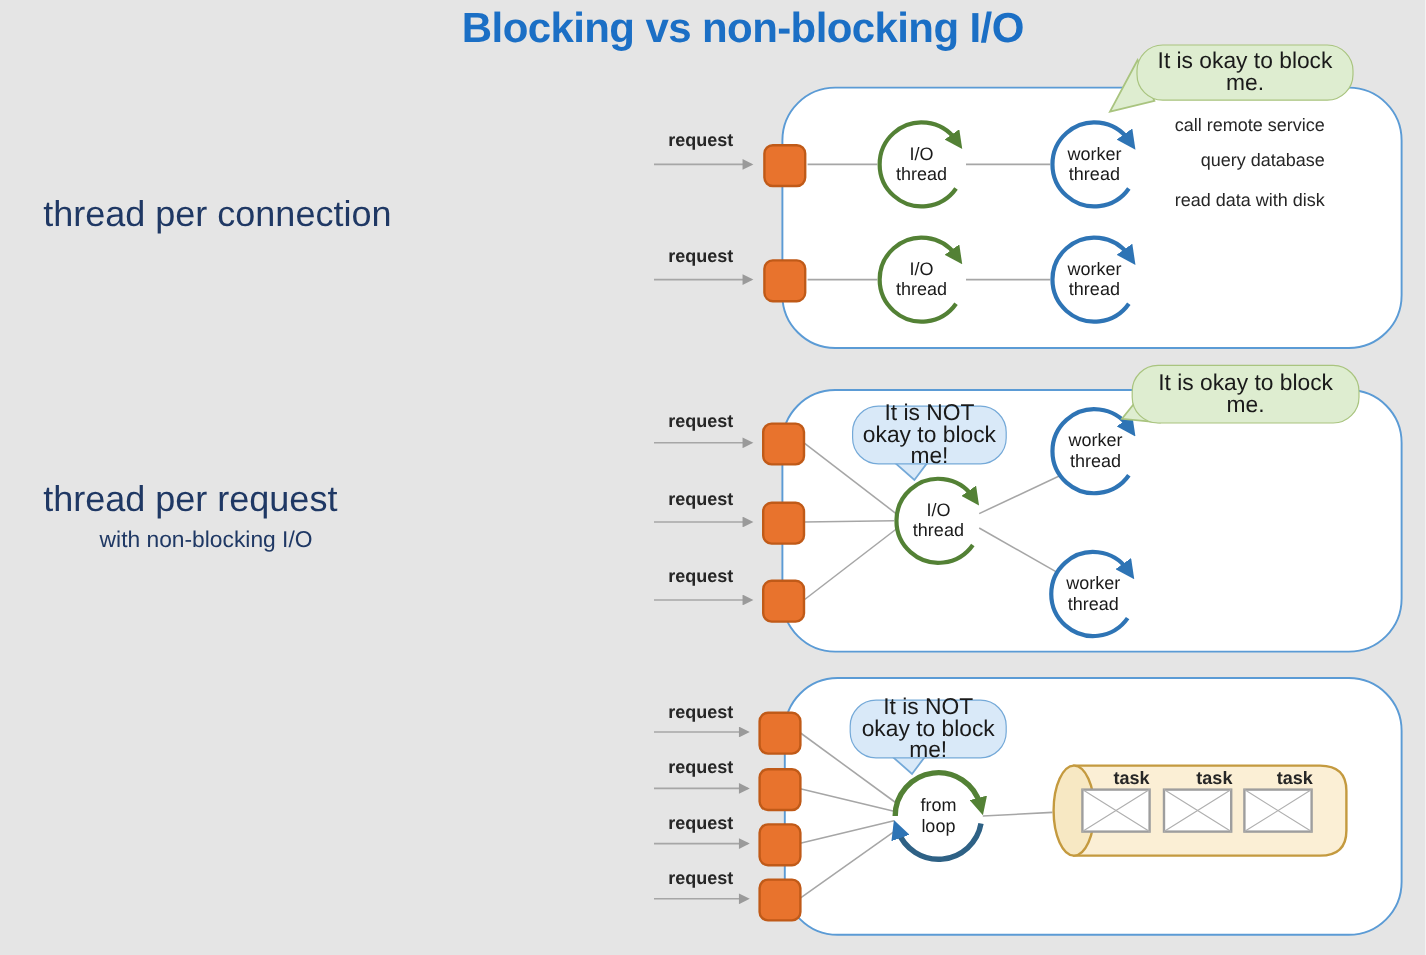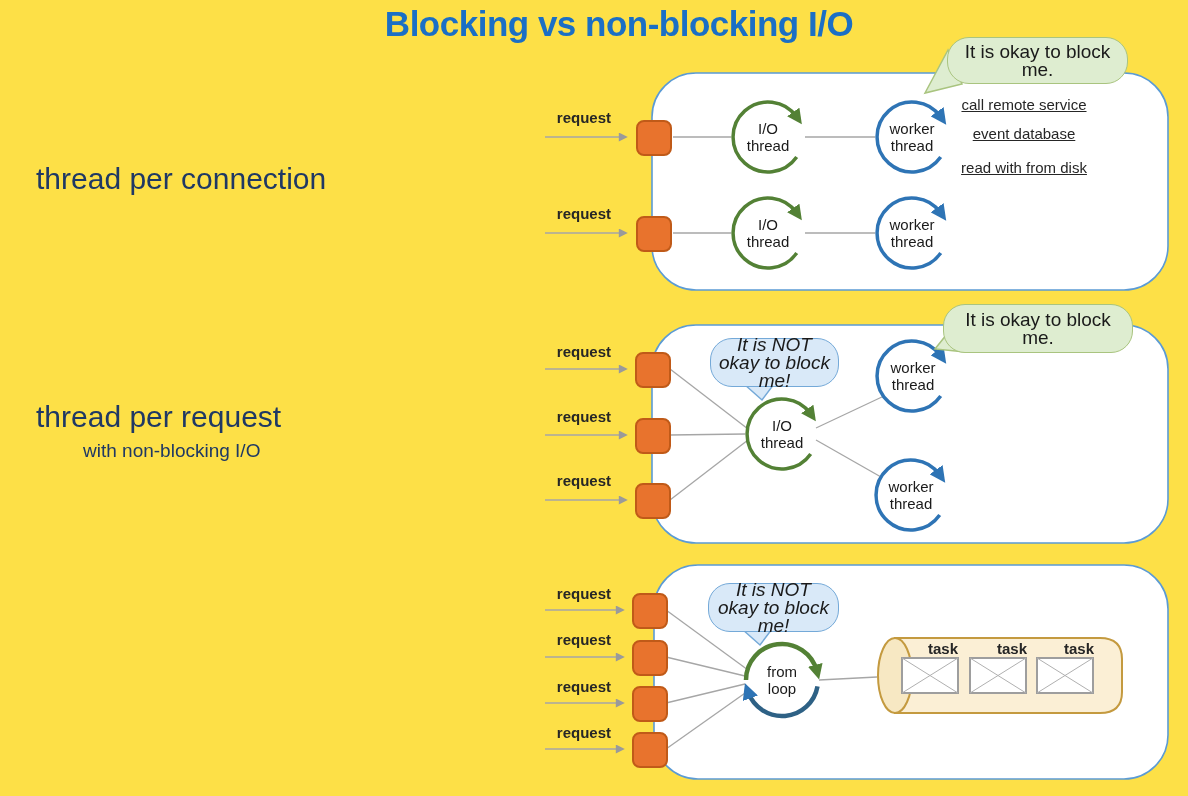--- a/index.html
+++ b/index.html
@@ -1,32 +1,32 @@
 <!DOCTYPE html>
 <html><head>
 <meta charset="utf-8">
 <style>
   html,body{margin:0;padding:0;background:#ffffff;overflow:hidden;}
-  #stage{position:relative;width:1188px;height:796px;background:#fde047;
+  #stage{position:relative;width:1188px;height:796px;background:#e5e5e5;
          font-family:"Liberation Sans",sans-serif;color:#1a1a1a;}
   .abs{position:absolute;}
   #page-title{left:25px;top:4px;width:1188px;text-align:center;
               font-size:35px;font-weight:600;color:#1b6fc5;letter-spacing:-0.5px;}
   .section-title{color:#1f3864;font-size:30px;font-weight:400;white-space:nowrap;}
   .section-subtitle{color:#1f3864;font-size:19px;font-weight:400;white-space:nowrap;}
   .req{width:68px;text-align:right;font-size:15px;color:#262626;white-space:nowrap;font-weight:bold;}
   .square{width:32px;height:32px;background:#e8732d;border:2px solid #c05a18;border-radius:8px;}
   .circle-label{width:80px;text-align:center;font-size:15px;line-height:17px;color:#1a1a1a;}
   .circle-label span{display:block;}
   .bubble{border-radius:22px;font-size:19px;line-height:18px;color:#1a1a1a;
           display:flex;align-items:center;justify-content:center;text-align:center;
           padding:2px 6px;box-sizing:border-box;}
   .bubble.green{background:#deedd0;border:1.5px solid #a9c47f;}
-  .bubble.blue{background:#d9e9f8;border:1.5px solid #74a9d8;font-style:italic;}
-  .op-label{width:160px;text-align:center;font-size:15px;color:#262626;white-space:nowrap;text-decoration:underline;}
+  .bubble.blue{background:#d9e9f8;border:1.5px solid #74a9d8;}
+  .op-label{width:160px;text-align:right;font-size:15px;color:#262626;white-space:nowrap;}
   .task-label{width:56px;text-align:right;font-size:15px;font-weight:600;color:#262626;}
   svg{position:absolute;left:0;top:0;}
 </style>
 </head>
 <body>
 
 <div id="stage">
 
   <svg width="1188" height="796" viewBox="0 0 1188 796">
     <defs>
@@ -173,20 +173,20 @@
     <span>from</span>
     <span>loop</span>
   </div>
 
   <div class="abs bubble green" style="left:947px;top:37px;width:181px;height:47px;">It is okay to block me.</div>
   <div class="abs bubble green" style="left:943px;top:304px;width:190px;height:49px;">It is okay to block me.</div>
   <div class="abs bubble blue" style="left:710px;top:338px;width:129px;height:49px;">It is NOT okay to block me!</div>
   <div class="abs bubble blue" style="left:708px;top:583px;width:131px;height:49px;">It is NOT okay to block me!</div>
 
   <div class="abs op-label" style="left:944px;top:96px;">call remote service</div>
-  <div class="abs op-label" style="left:944px;top:125px;">event database</div>
-  <div class="abs op-label" style="left:944px;top:159px;">read with from disk</div>
+  <div class="abs op-label" style="left:944px;top:125px;">query database</div>
+  <div class="abs op-label" style="left:944px;top:159px;">read data with disk</div>
 
   <div class="abs task-label" style="left:902px;top:640px;">task</div>
   <div class="abs task-label" style="left:971px;top:640px;">task</div>
   <div class="abs task-label" style="left:1038px;top:640px;">task</div>
 
 </div>
 
 </body></html>

